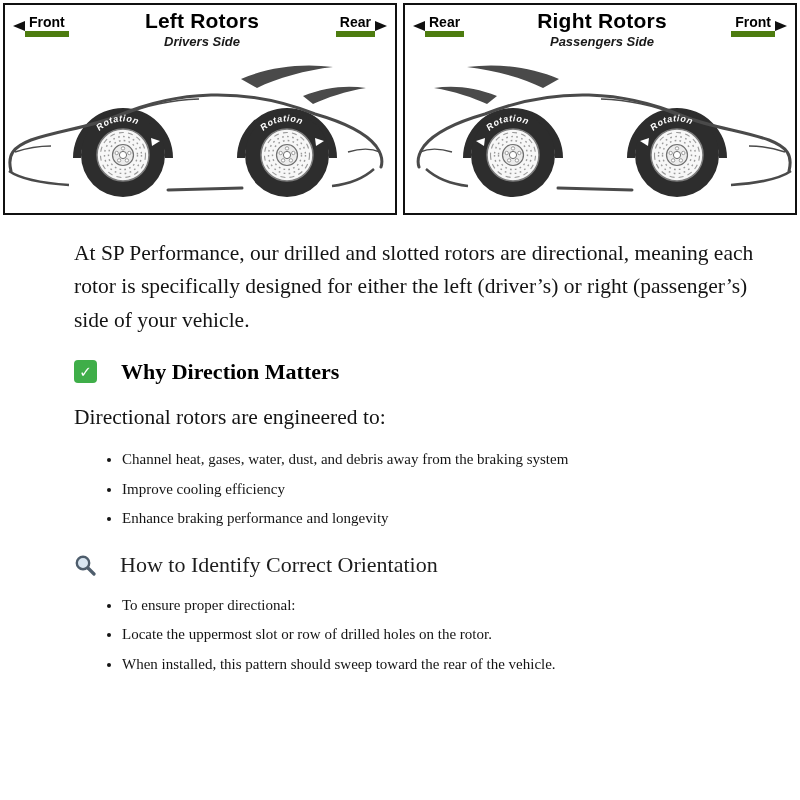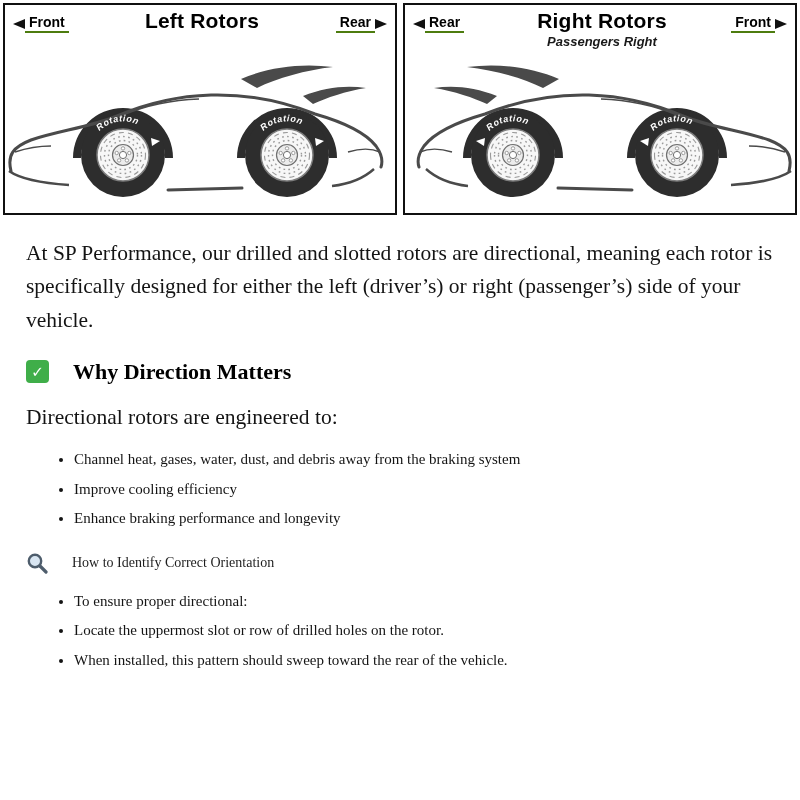--- a/index.html
+++ b/index.html
@@ -8,34 +8,34 @@
   
   .diagram{display:flex;gap:6px;padding:3px 3px 0;}
   .panel{flex:1;border:2px solid #101010;height:212px;position:relative;background:#fff;}
   .panel-header{position:relative;height:46px;padding-top:5px;}
   .titles{position:absolute;left:4px;right:0;top:4px;text-align:center;}
   .title{font:bold 21px "Liberation Sans",sans-serif;color:#000;letter-spacing:.2px;}
   .subtitle{font:bold italic 13px "Liberation Sans",sans-serif;color:#1a1a1a;margin-top:1px;}
   .dir{position:absolute;top:9px;display:flex;align-items:center;
     font-family:"Liberation Sans",sans-serif;font-weight:bold;font-size:14px;color:#000;}
   .dir-l{left:8px}.dir-r{right:8px}
-  .lbl{border-bottom:2px solid #4d7c0f;padding:0 4px 1px;}
+  .lbl{border-bottom:6px solid #4d7c0f;padding:0 4px 1px;}
   .tri{width:0;height:0;border-top:5px solid transparent;border-bottom:5px solid transparent;}
   .tri-left{border-right:12px solid #101010;}
   .tri-right{border-left:12px solid #101010;}
   .car-svg{position:absolute;left:0;bottom:3px;width:100%;height:158px;display:block;}
   .rot{fill:#fff;font-family:"Liberation Sans",sans-serif;font-style:italic;
     font-weight:bold;font-size:9px;letter-spacing:.6px;}
   .hidden-defs{position:absolute;width:0;height:0;overflow:hidden;}
   
-  .content{padding:16px 26px 0;}
+  .content{padding:16px 26px 0;margin-left:48px;}
   .content p{font-size:21.5px;line-height:1.55;margin:6px 0 14px;max-width:748px;}
   .sec-h{display:flex;align-items:center;gap:24px;margin:22px 0 16px;}
   .sec-h .t-bold{font-size:22px;font-weight:bold;color:#000;}
-  .sec-h .t-reg{font-size:14px;font-weight:normal;color:#1d1d1d;}
+  .sec-h .t-reg{font-size:22px;font-weight:normal;color:#1d1d1d;}
   ul{margin:2px 0 18px;padding-left:48px;max-width:748px;}
   li{font-size:15px;line-height:1.5;margin:7px 0;}
   .check{display:inline-flex;flex:0 0 auto;width:23px;height:23px;border-radius:4px;
     align-items:center;justify-content:center;color:#fff;
     font:bold 15px "DejaVu Sans",sans-serif;}
   .check::after{content:"✓";}
   .mag{flex:0 0 auto;display:block;}
 </style>
 </head>
 <body>
@@ -76,20 +76,21 @@
 <div class="diagram">
 
   <div class="panel">
     <div class="panel-header">
       <div class="dir dir-l">
         <span class="tri tri-left"></span>
         <span class="lbl">Front</span>
       </div>
       <div class="titles">
         <div class="title">Left Rotors</div>
+        <div class="subtitle">Drivers Side</div>
       </div>
       <div class="dir dir-r">
         <span class="lbl">Rear</span>
         <span class="tri tri-right"></span>
       </div>
     </div>
     <svg class="car-svg" viewBox="0 0 390 152">
       <use href="#carbody"></use>
       <path id="arcL1" d="M87,88 A33,33 0 0 1 149,88" fill="none"></path>
       <text class="rot"><textPath href="#arcL1" startOffset="14">Rotation</textPath></text>
@@ -101,21 +102,21 @@
   </div>
 
   <div class="panel">
     <div class="panel-header">
       <div class="dir dir-l">
         <span class="tri tri-left"></span>
         <span class="lbl">Rear</span>
       </div>
       <div class="titles">
         <div class="title">Right Rotors</div>
-        <div class="subtitle">Passengers Right</div>
+        <div class="subtitle">Passengers Side</div>
       </div>
       <div class="dir dir-r">
         <span class="lbl">Front</span>
         <span class="tri tri-right"></span>
       </div>
     </div>
     <svg class="car-svg" viewBox="0 0 390 152">
       <use href="#carbody" transform="translate(390,0) scale(-1,1)"></use>
       <path id="arcR1" d="M77,88 A33,33 0 0 1 139,88" fill="none"></path>
       <text class="rot"><textPath href="#arcR1" startOffset="14">Rotation</textPath></text>

